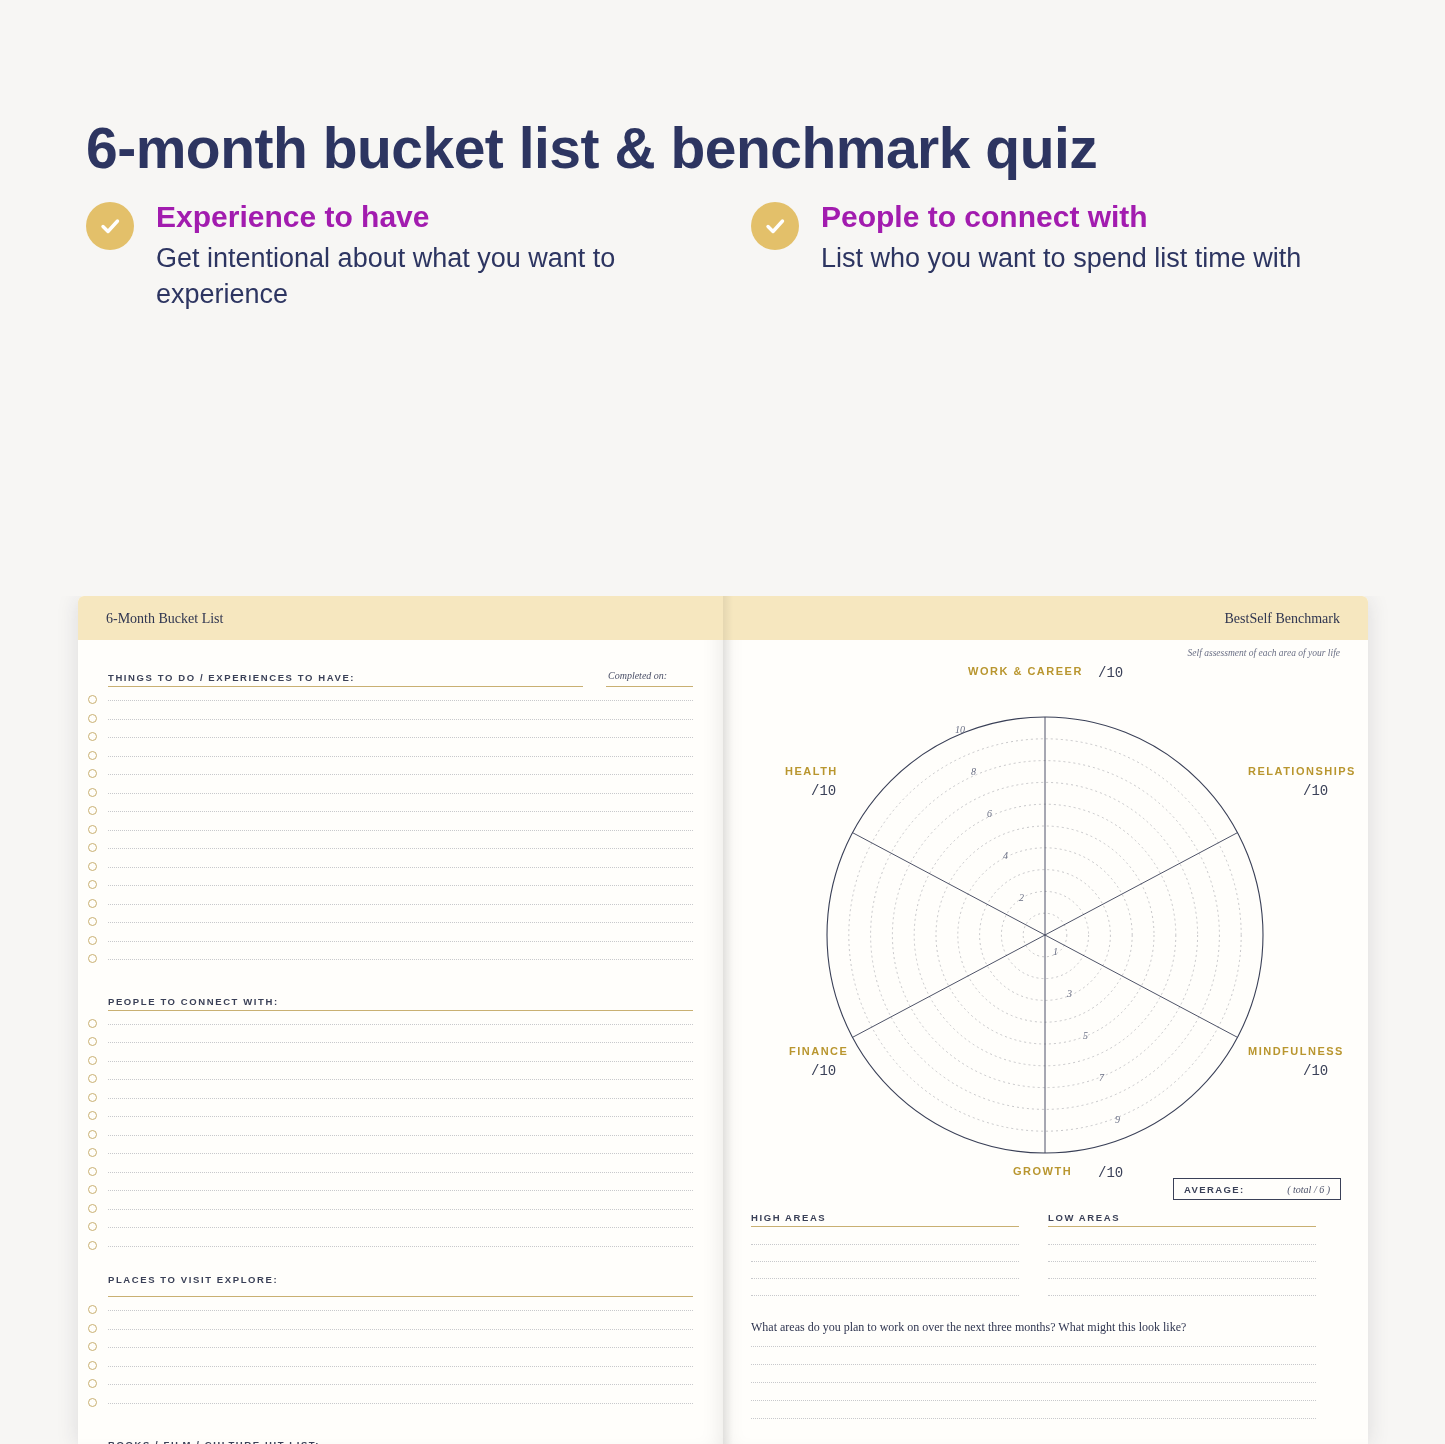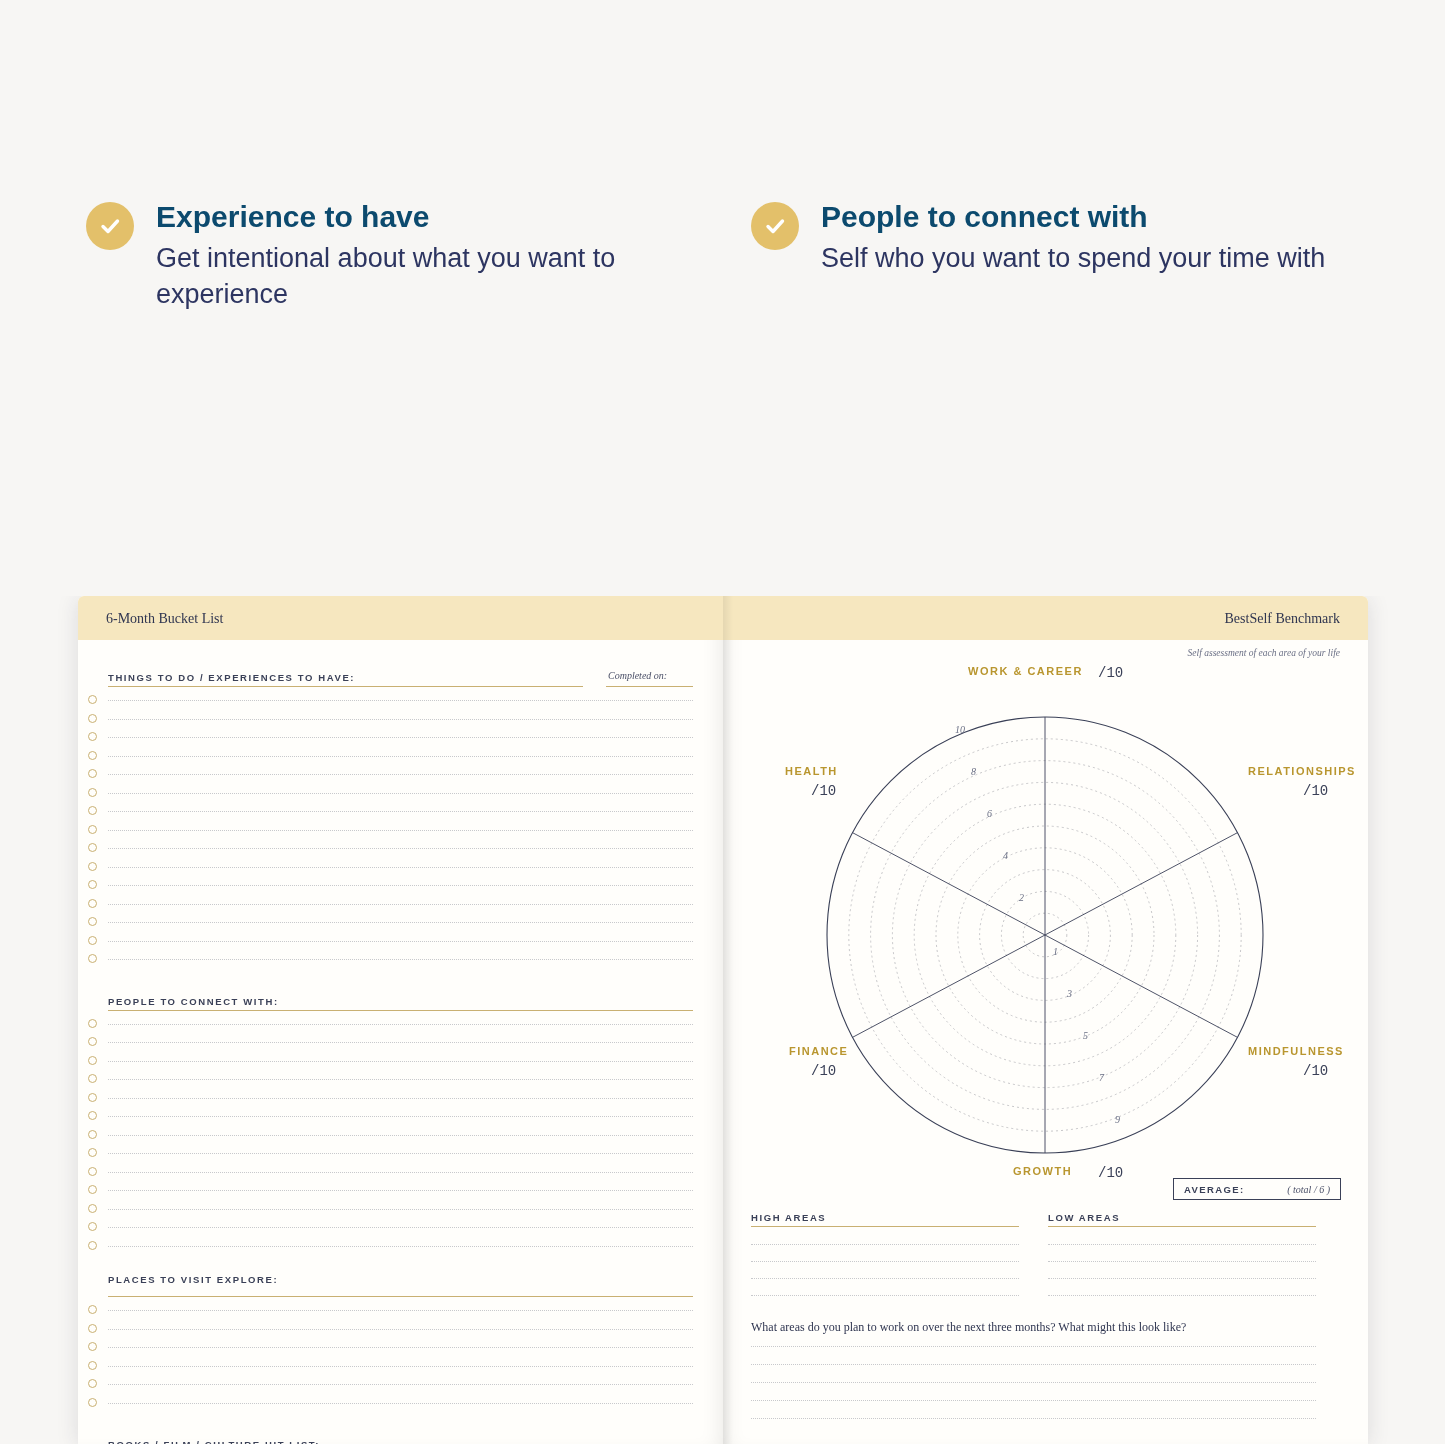--- a/index.html
+++ b/index.html
@@ -58,21 +58,21 @@
     display: flex;
     align-items: center;
     justify-content: center;
     margin-top: 4px;
   }
   .check-badge svg { display: block; }
   .feature-text { flex: 1 1 auto; }
   .feature-title {
     font-size: 30px;
     font-weight: bold;
-    color: #0c4a6e;
+    color: #a21caf;
     line-height: 1.25;
     margin-bottom: 4px;
   }
   .feature-desc {
     font-size: 27px;
     color: #2d3561;
     line-height: 1.35;
     font-weight: 300;
   }
 
@@ -226,20 +226,21 @@
     bottom: 0;
     width: 10px;
     background: linear-gradient(to right, rgba(0,0,0,0.07), rgba(0,0,0,0));
   }
 </style>
 </head>
 <body>
 
 <div class="page">
 
+  <h1 class="headline">6-month bucket list &amp; benchmark quiz</h1>
 
   <div class="features">
 
     <div class="feature">
       <span class="check-badge">
         <svg width="26" height="26" viewBox="0 0 26 26">
             <path d="M6 13.5 L11 18.5 L20.5 8" fill="none" stroke="#ffffff" stroke-width="3.4" stroke-linecap="round" stroke-linejoin="round"></path>
           </svg>
       </span>
       <div class="feature-text">
@@ -250,21 +251,21 @@
 
 
     <div class="feature">
       <span class="check-badge">
         <svg width="26" height="26" viewBox="0 0 26 26">
             <path d="M6 13.5 L11 18.5 L20.5 8" fill="none" stroke="#ffffff" stroke-width="3.4" stroke-linecap="round" stroke-linejoin="round"></path>
           </svg>
       </span>
       <div class="feature-text">
         <div class="feature-title">People to connect with</div>
-        <div class="feature-desc">Self who you want to spend your time with</div>
+        <div class="feature-desc">List who you want to spend list time with</div>
       </div>
     </div>
 
 
   </div>
 
   <div class="spread">
     <div class="book">
 
       <div class="page-left">

